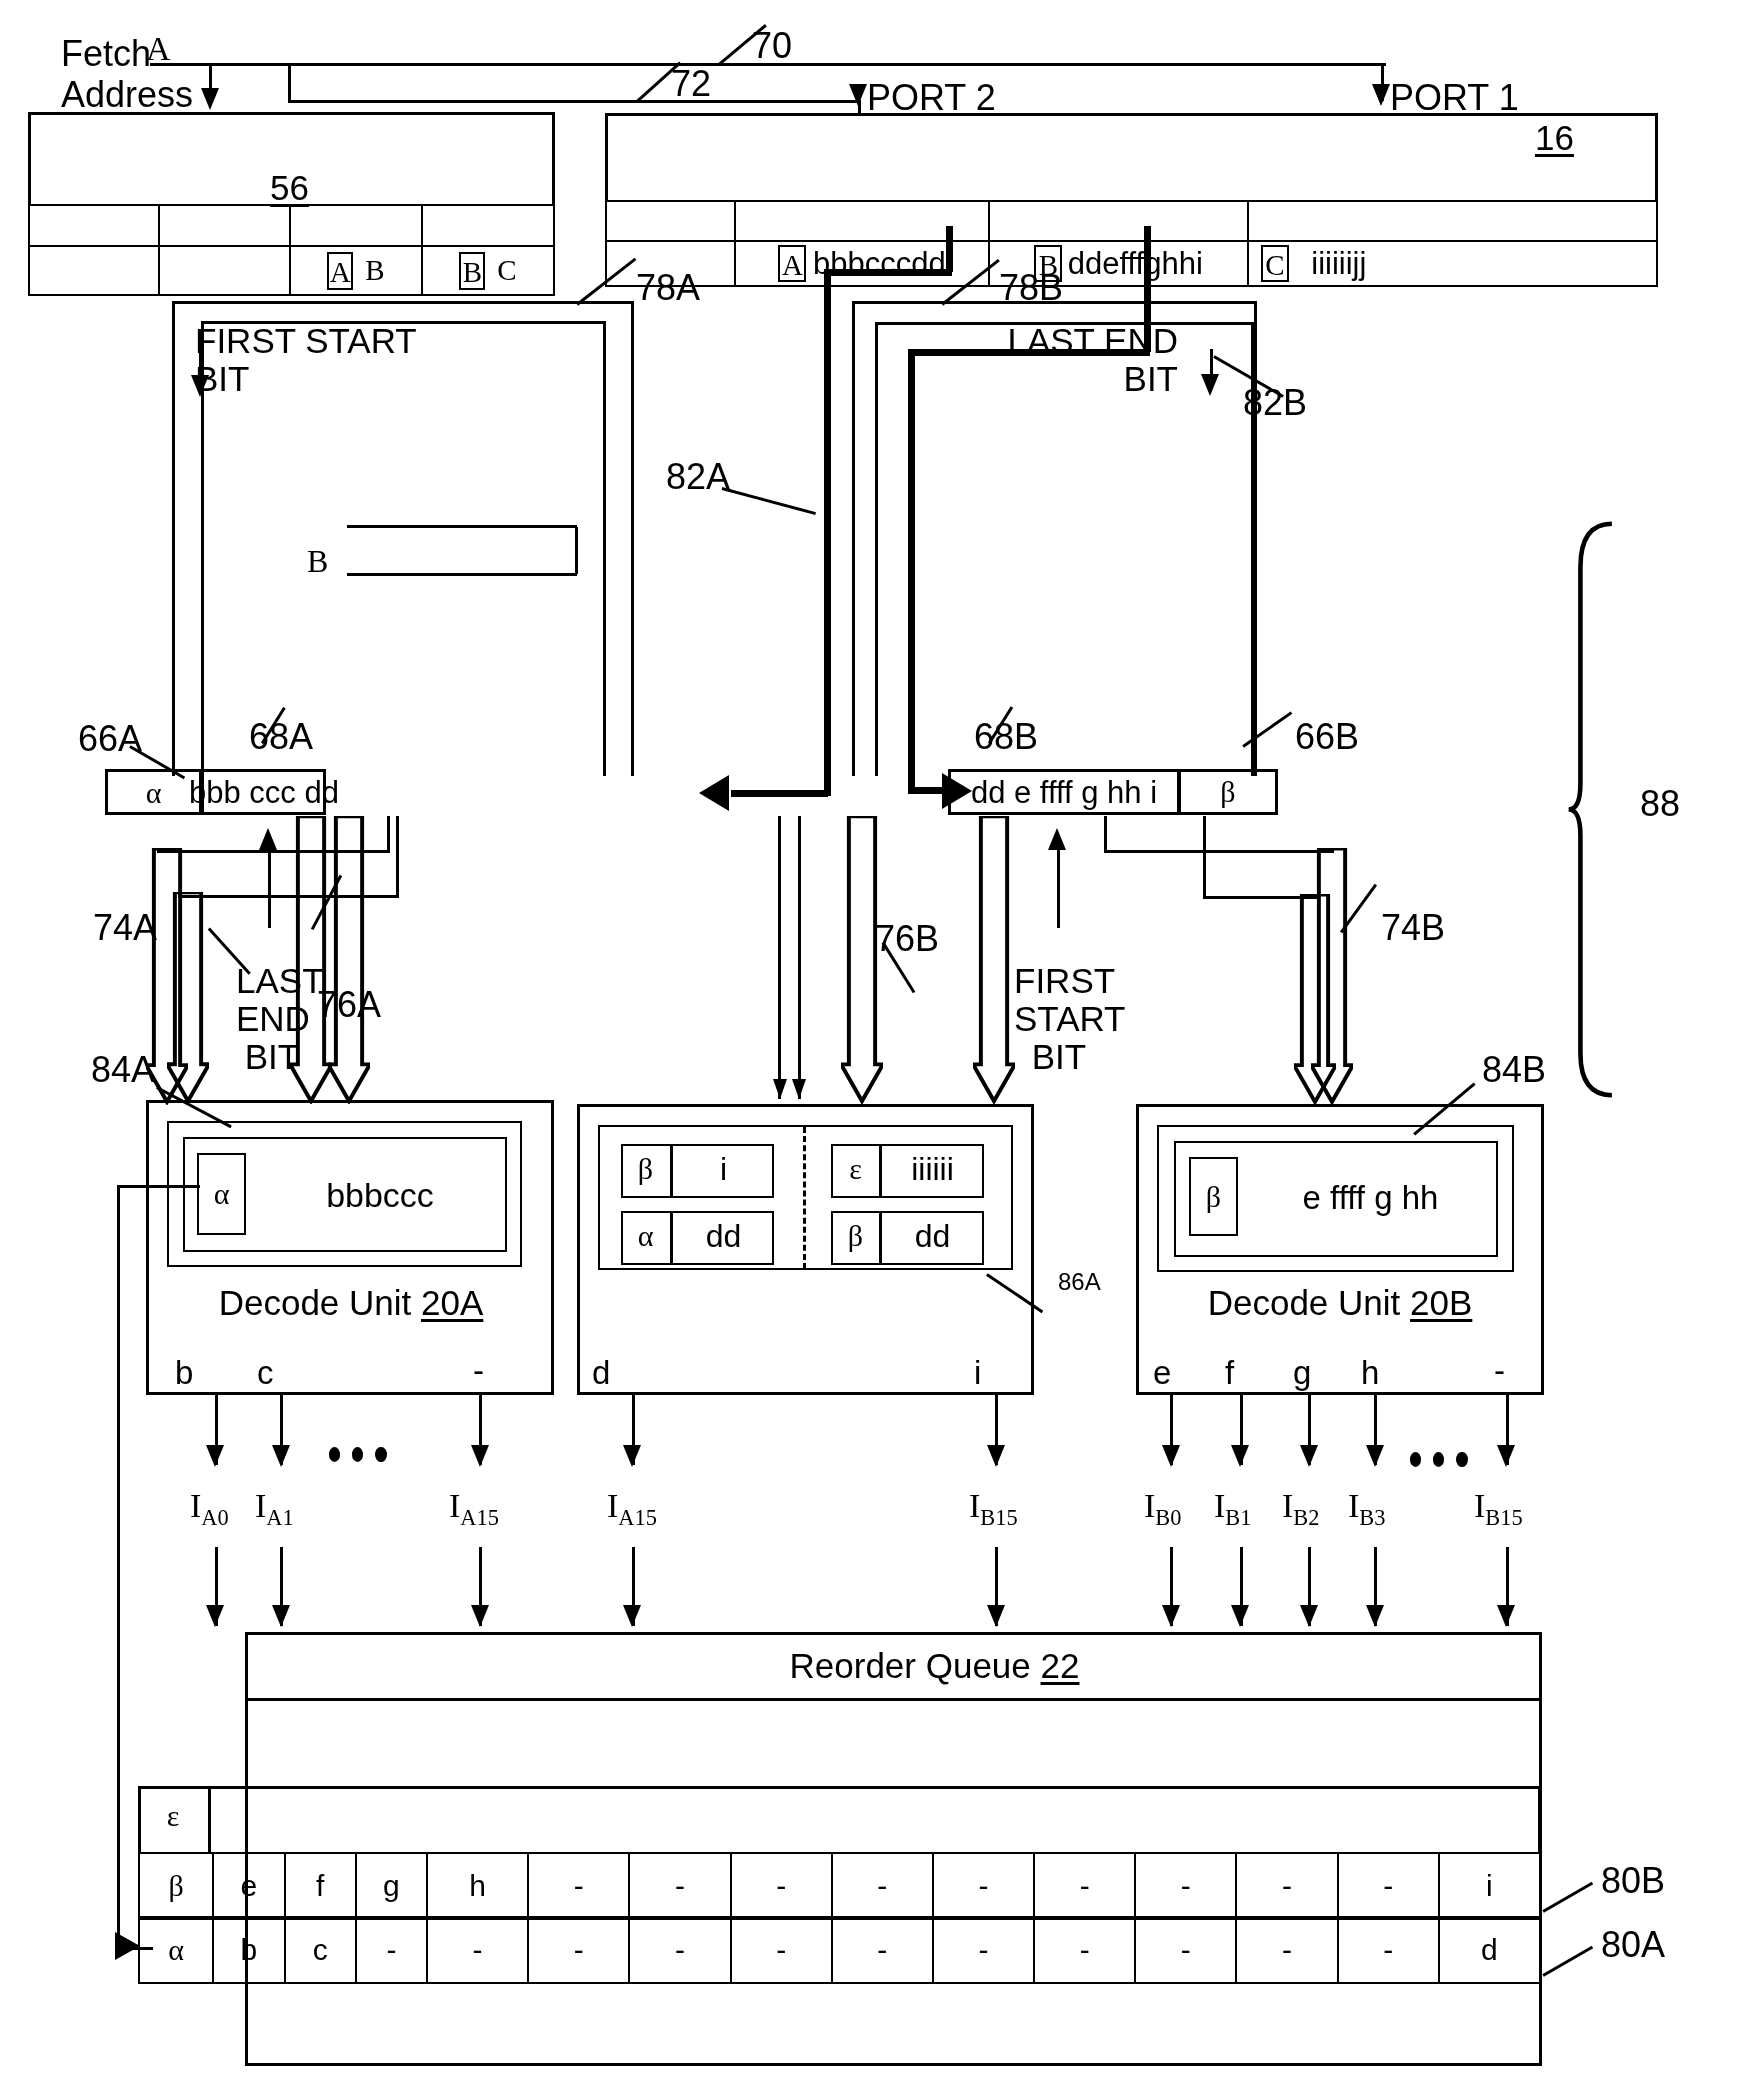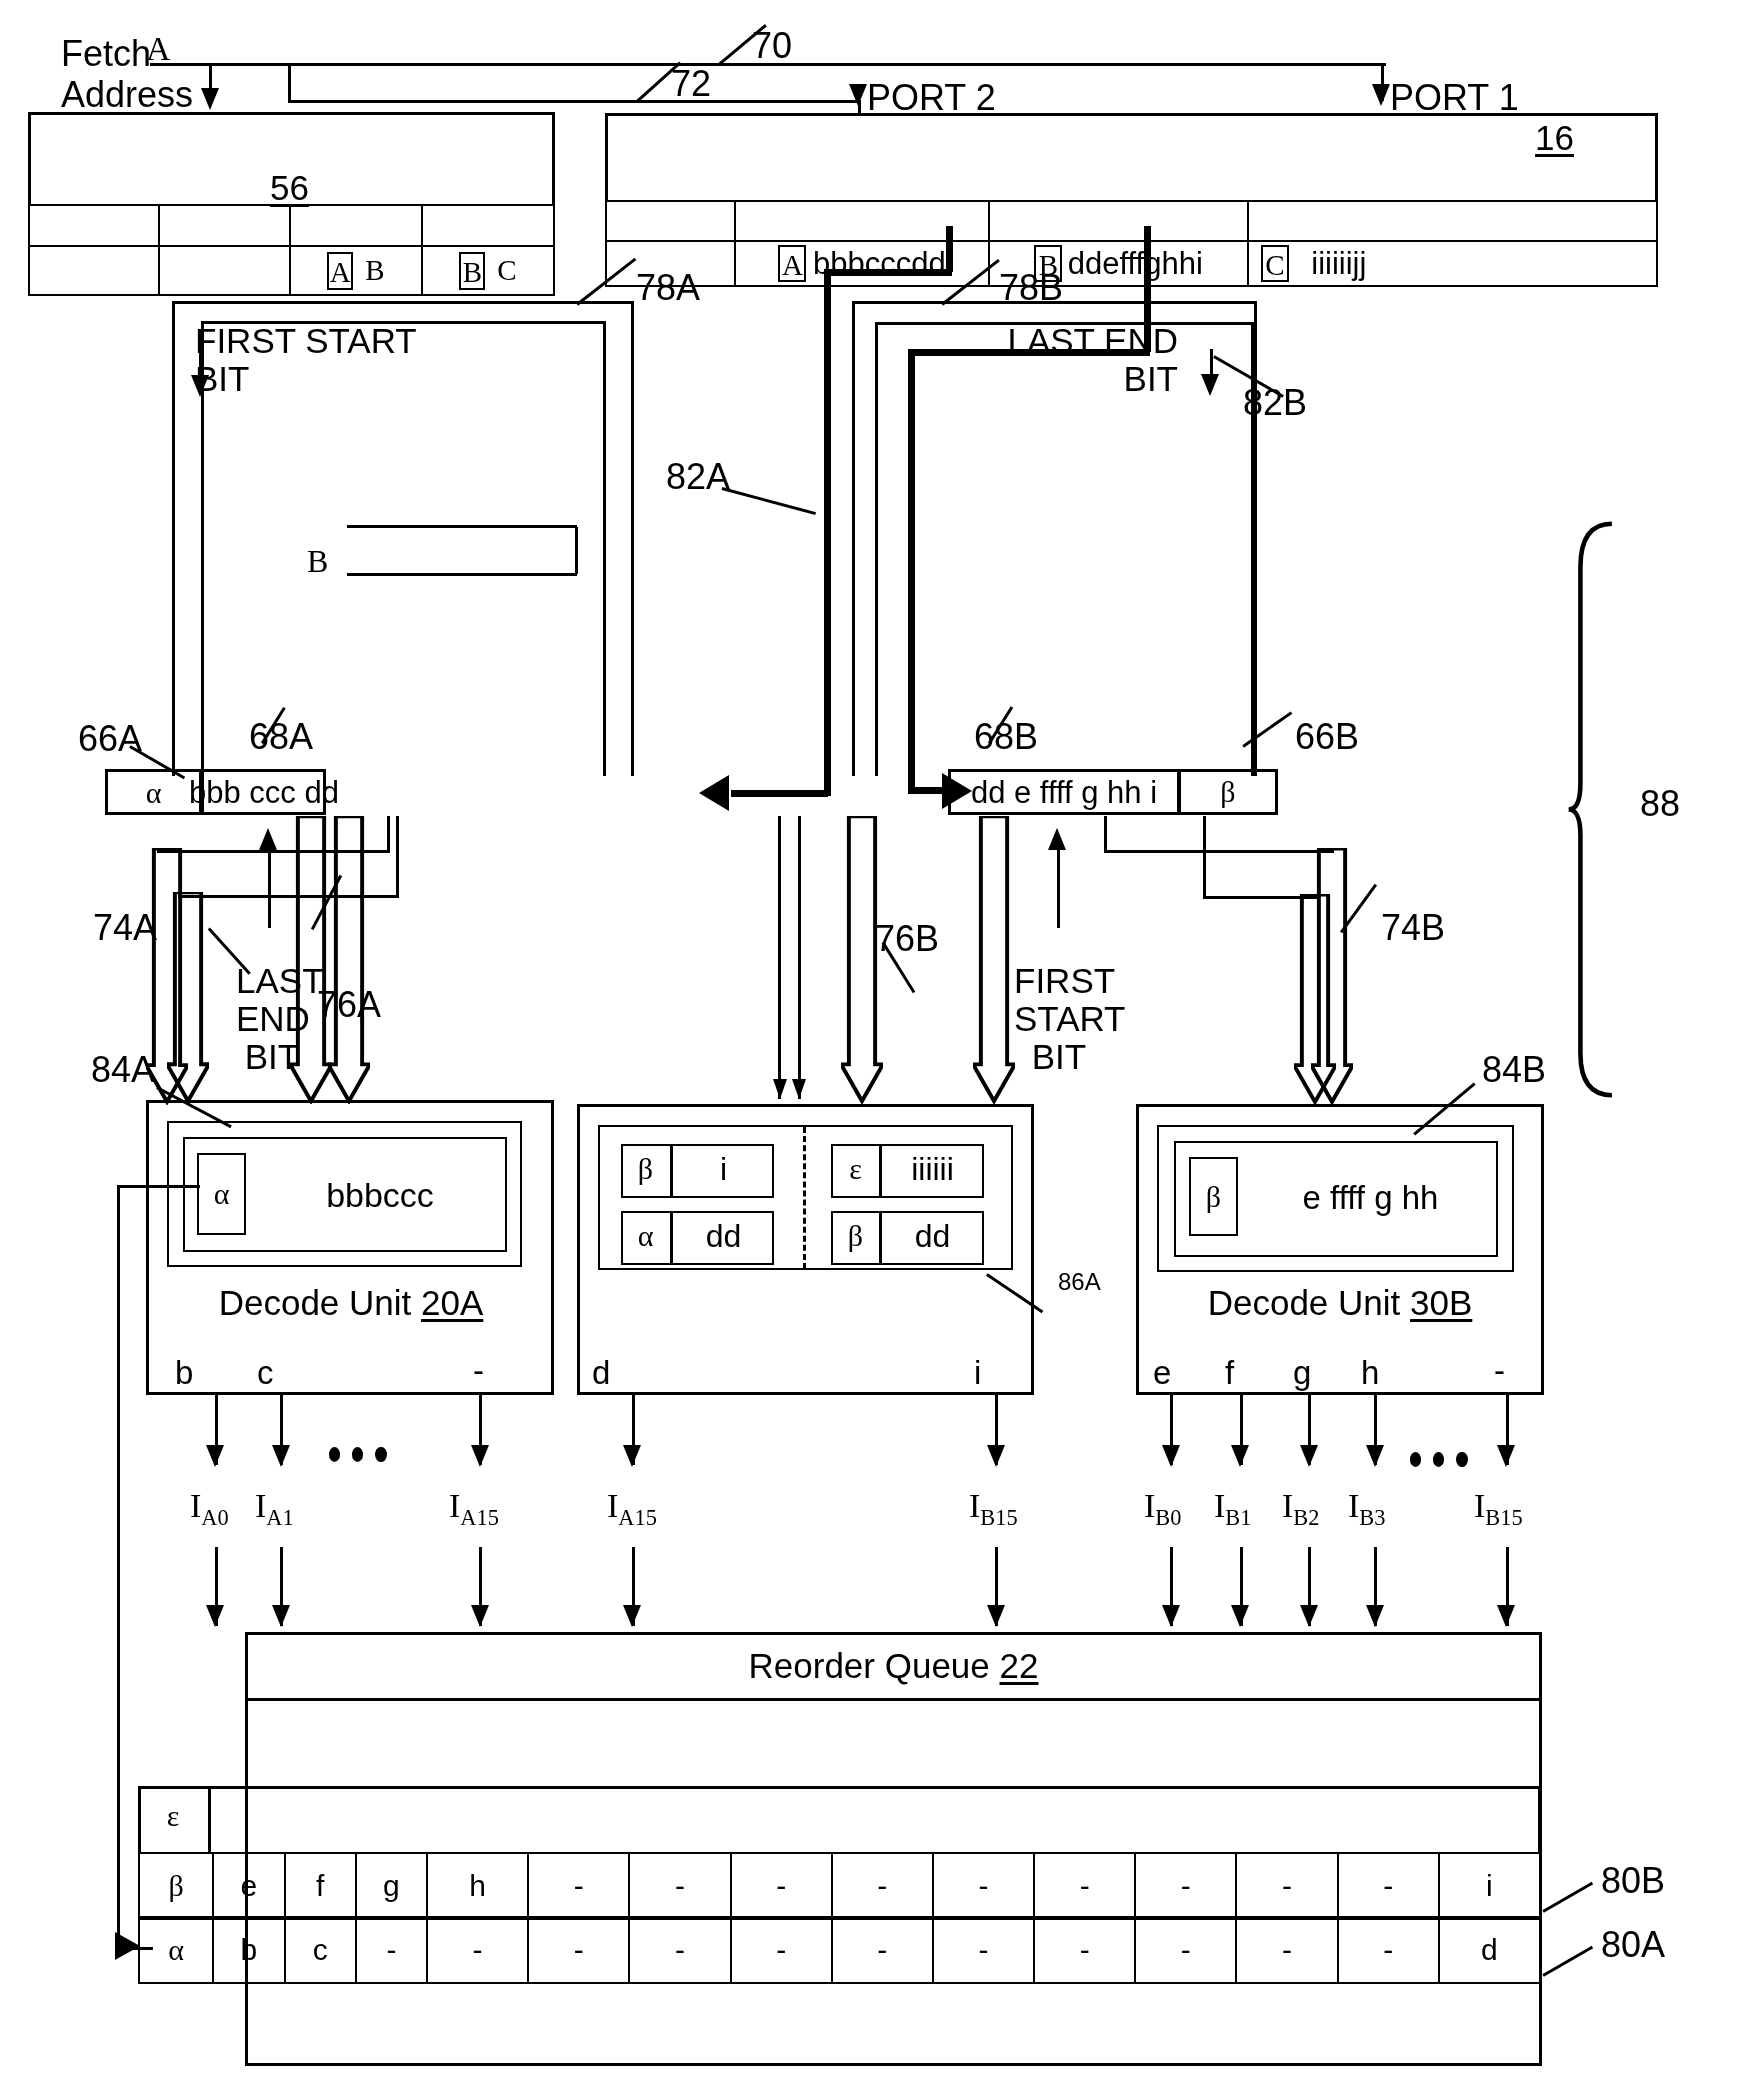--- a/index.html
+++ b/index.html
@@ -350,21 +350,21 @@
   <div class="hlead" style="left:1414px;top:1133px;width:79px;transform:rotate(-40deg);"></div>
 
   <div class="box" style="left:1136px;top:1104px;width:408px;height:291px;"></div>
   <div class="boxthin" style="left:1157px;top:1125px;width:357px;height:147px;"></div>
   <div class="boxthin" style="left:1174px;top:1141px;width:324px;height:116px;"></div>
   <div class="boxthin2" style="left:1189px;top:1157px;width:49px;height:79px;"></div>
   <div class="tx serif" style="left:1189px;top:1182px;width:49px;text-align:center;font-size:30px;">β</div>
   <div class="tx sans" style="left:1252px;top:1181px;width:237px;text-align:center;font-size:33px;">e ffff g hh</div>
   <div class="tx sans" style="left:1145px;top:1285px;width:390px;text-align:center;font-size:35px;">
     <span>Decode Unit</span>
-    <span class="ul">30B</span>
+    <span class="ul">20B</span>
   </div>
   <div class="tx sans" style="left:1153px;top:1356px;font-size:33px;">e</div>
   <div class="tx sans" style="left:1225px;top:1356px;font-size:33px;">f</div>
   <div class="tx sans" style="left:1293px;top:1356px;font-size:33px;">g</div>
   <div class="tx sans" style="left:1361px;top:1356px;font-size:33px;">h</div>
   <div class="tx sans" style="left:1494px;top:1354px;font-size:33px;">-</div>
 
   <div class="vt" style="left:1170px;top:1394px;height:71px;"></div>
   <div class="ahd" style="left:1162px;top:1445px;"></div>
   <div class="vt" style="left:1240px;top:1394px;height:71px;"></div>
@@ -403,21 +403,21 @@
   <div class="ahd" style="left:1231px;top:1605px;"></div>
   <div class="vt" style="left:1308px;top:1547px;height:79px;"></div>
   <div class="ahd" style="left:1300px;top:1605px;"></div>
   <div class="vt" style="left:1374px;top:1547px;height:79px;"></div>
   <div class="ahd" style="left:1366px;top:1605px;"></div>
   <div class="vt" style="left:1506px;top:1547px;height:79px;"></div>
   <div class="ahd" style="left:1497px;top:1605px;"></div>
 
   <div class="box" style="left:245px;top:1632px;width:1297px;height:434px;"></div>
   <div class="h" style="left:245px;top:1698px;width:1297px;"></div>
-  <div class="tx sans" style="left:245px;top:1648px;width:1297px;text-align:center;font-size:35px;">
+  <div class="tx sans" style="left:245px;top:1648px;width:1297px;text-align:center;font-size:35px;padding-left:41px;">
     <span>Reorder Queue</span>
     <span class="ul">22</span>
   </div>
   <div class="h" style="left:245px;top:1786px;width:1297px;"></div>
 
   <div class="box" style="left:138px;top:1786px;width:1403px;height:66px;border-bottom:none;"></div>
   <div class="v" style="left:208px;top:1786px;height:66px;"></div>
   <div class="tx serif" style="left:138px;top:1801px;width:70px;text-align:center;font-size:30px;">ε</div>
 
   <table class="grid" style="left:138px;top:1852px;width:1403px;">

